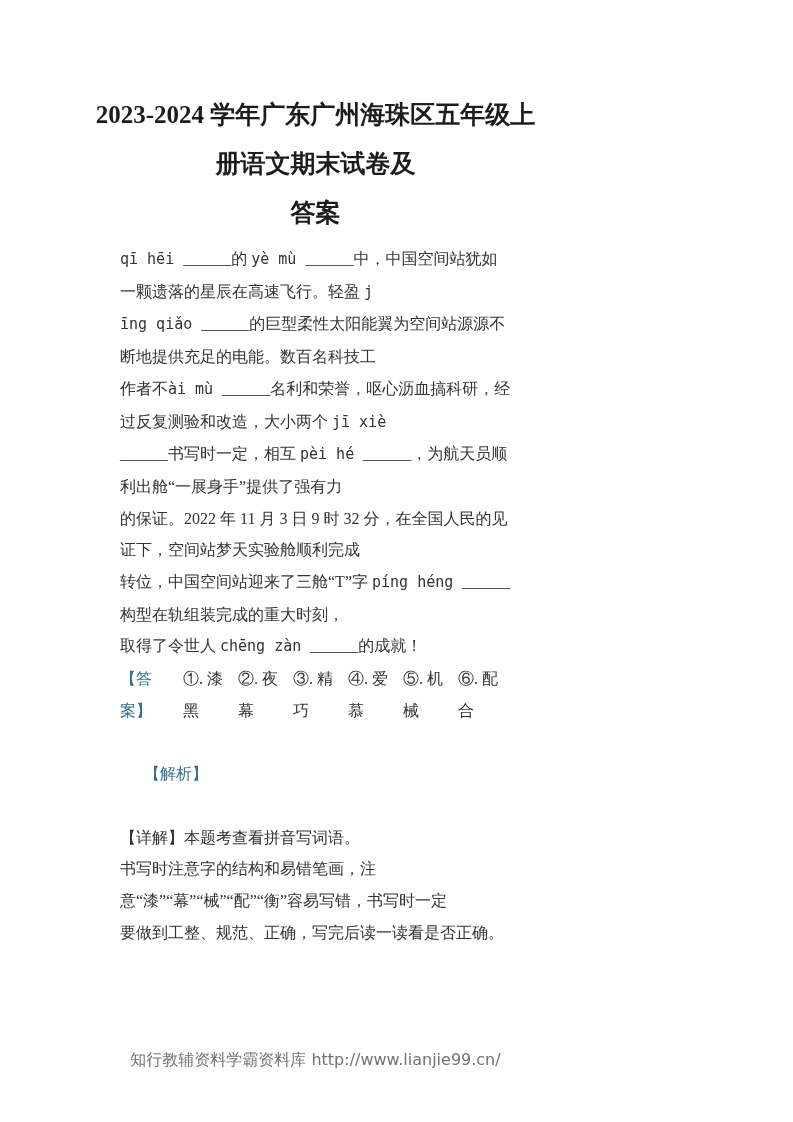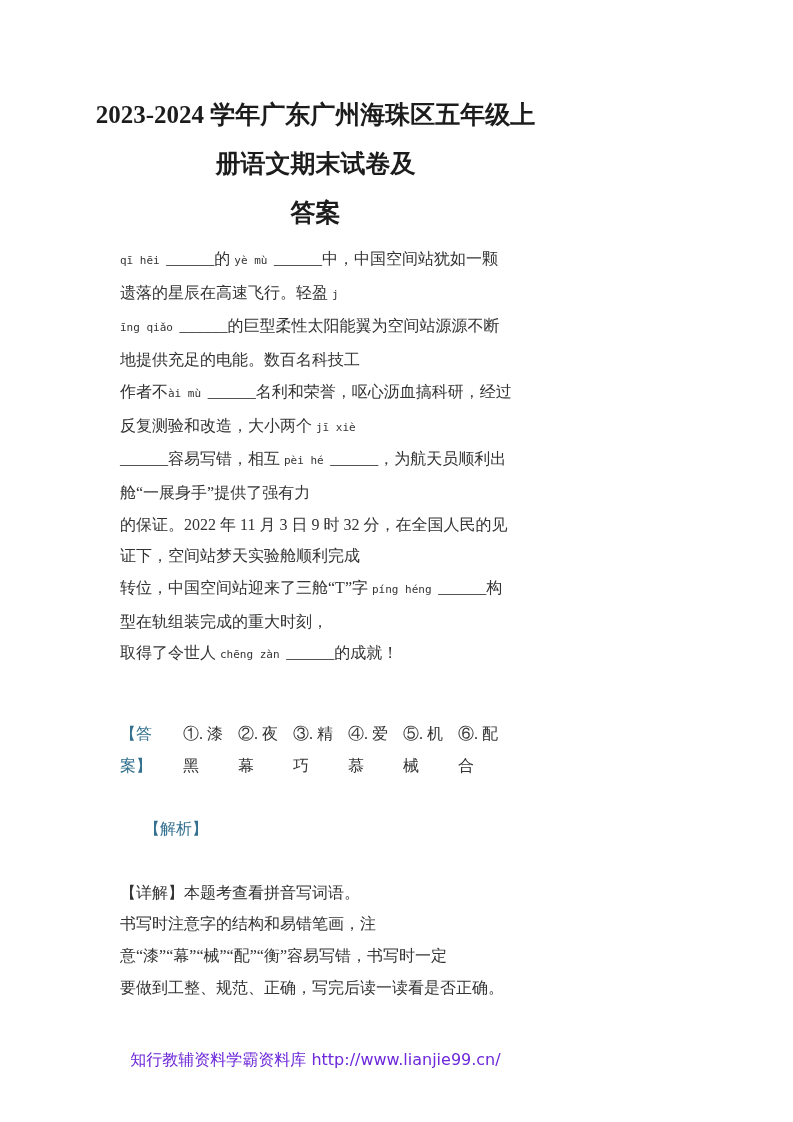--- a/index.html
+++ b/index.html
@@ -13,46 +13,46 @@
     margin:0 90px;padding-top:90px;
     font-size:25px;line-height:49px;font-weight:bold;
     text-align:center;color:#1c1c1c;
   }
   .title span{display:block;}
   .content{
     margin:6px 118px 0 120px;
     font-size:16px;line-height:31.7px;
   }
   .line{white-space:pre-wrap;}
-  .pinyin{font-family:"DejaVu Sans Mono","Liberation Mono",monospace;font-size:11px;margin-top:39px;}
-  .teal{color:#33708f;margin-top:47px;}
+  .pinyin{font-family:"DejaVu Sans Mono","Liberation Mono",monospace;font-size:15px;margin-top:39px;}
+  .teal{color:#33708f;}
   .answer-flex{display:flex;justify-content:space-between;align-items:baseline;}
   .gap30{margin-right:30px;}
   .footer{
     position:absolute;left:0;right:0;top:1050px;text-align:center;
     font-family:"DejaVu Sans","Liberation Sans",sans-serif;
-    font-size:16px;color:#6d28d9;
+    font-size:16px;color:#737373;
   }
 </style>
 </head>
 <body>
 
 <div class="page">
 
   <h1 class="title">
     <span>2023-2024 学年广东广州海珠区五年级上册语文期末试卷及</span>
     <span>答案</span>
   </h1>
 
   <div class="content">
 
     <div class="line"><span class="pinyin">qī hēi </span><span>______</span><span>的 </span><span class="pinyin">yè mù </span><span>______</span><span>中，中国空间站犹如一颗遗落的星辰在高速飞行。轻盈 </span><span class="pinyin">j</span></div>
     <div class="line"><span class="pinyin">īng qiǎo </span><span>______</span><span>的巨型柔性太阳能翼为空间站源源不断地提供充足的电能。数百名科技工</span></div>
     <div class="line"><span>作者不</span><span class="pinyin">ài mù </span><span>______</span><span>名利和荣誉，呕心沥血搞科研，经过反复测验和改造，大小两个 </span><span class="pinyin">jī xiè</span></div>
-    <div class="line"><span>______</span><span>容易写错，相互 </span><span class="pinyin">pèi hé </span><span>______</span><span>，为航天员顺利出舱“一展身手”提供了强有力</span></div>
+    <div class="line"><span>______</span><span>书写时一定，相互 </span><span class="pinyin">pèi hé </span><span>______</span><span>，为航天员顺利出舱“一展身手”提供了强有力</span></div>
     <div class="line"><span>的保证。2022 年 11 月 3 日 9 时 32 分，在全国人民的见证下，空间站梦天实验舱顺利完成</span></div>
     <div class="line"><span>转位，中国空间站迎来了三舱“T”字 </span><span class="pinyin">píng héng </span><span>______</span><span>构型在轨组装完成的重大时刻，</span></div>
     <div class="line"><span>取得了令世人 </span><span class="pinyin">chēng zàn </span><span>______</span><span>的成就！</span></div>
 
     <div class="line answer-flex">
       <span class="teal">【答案】</span>
       <span>①. 漆黑</span>
       <span>②. 夜幕</span>
       <span>③. 精巧</span>
       <span>④. 爱慕</span>

